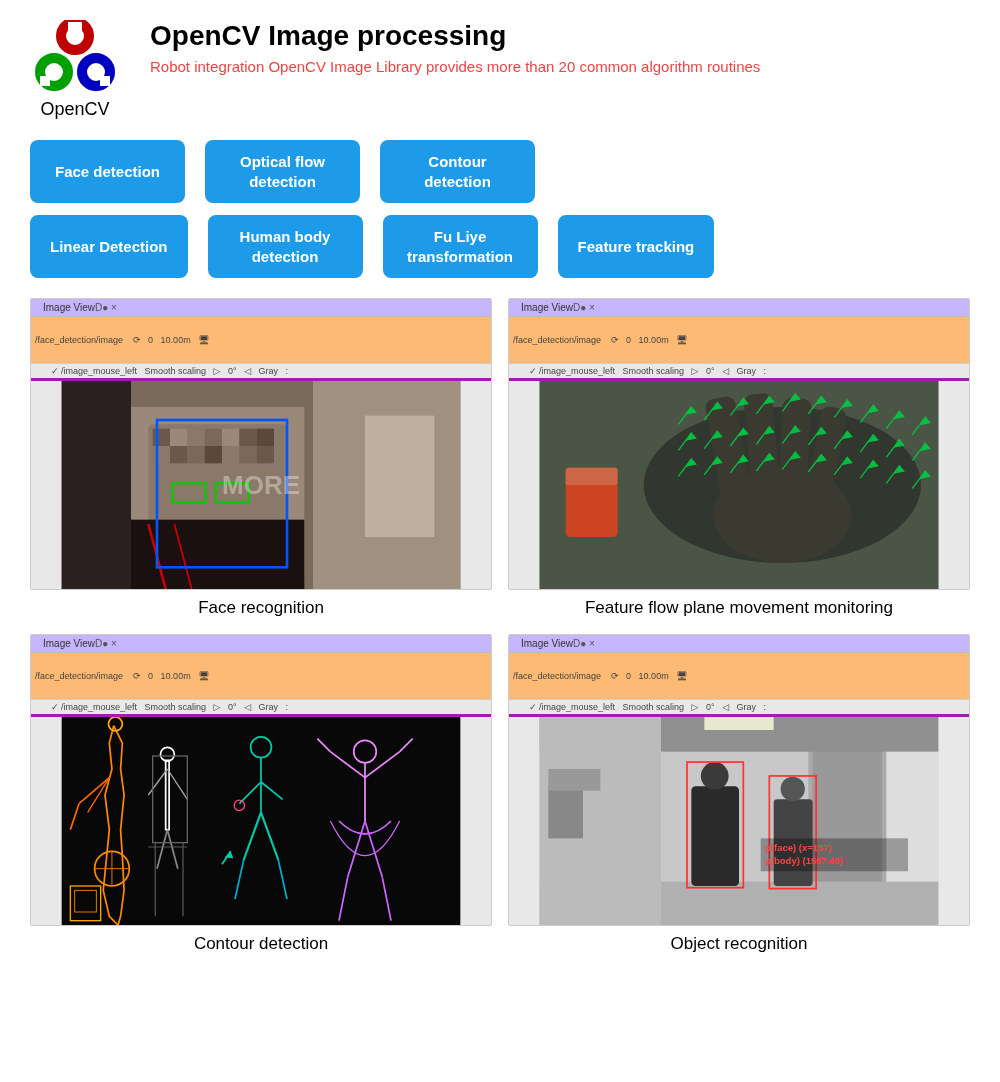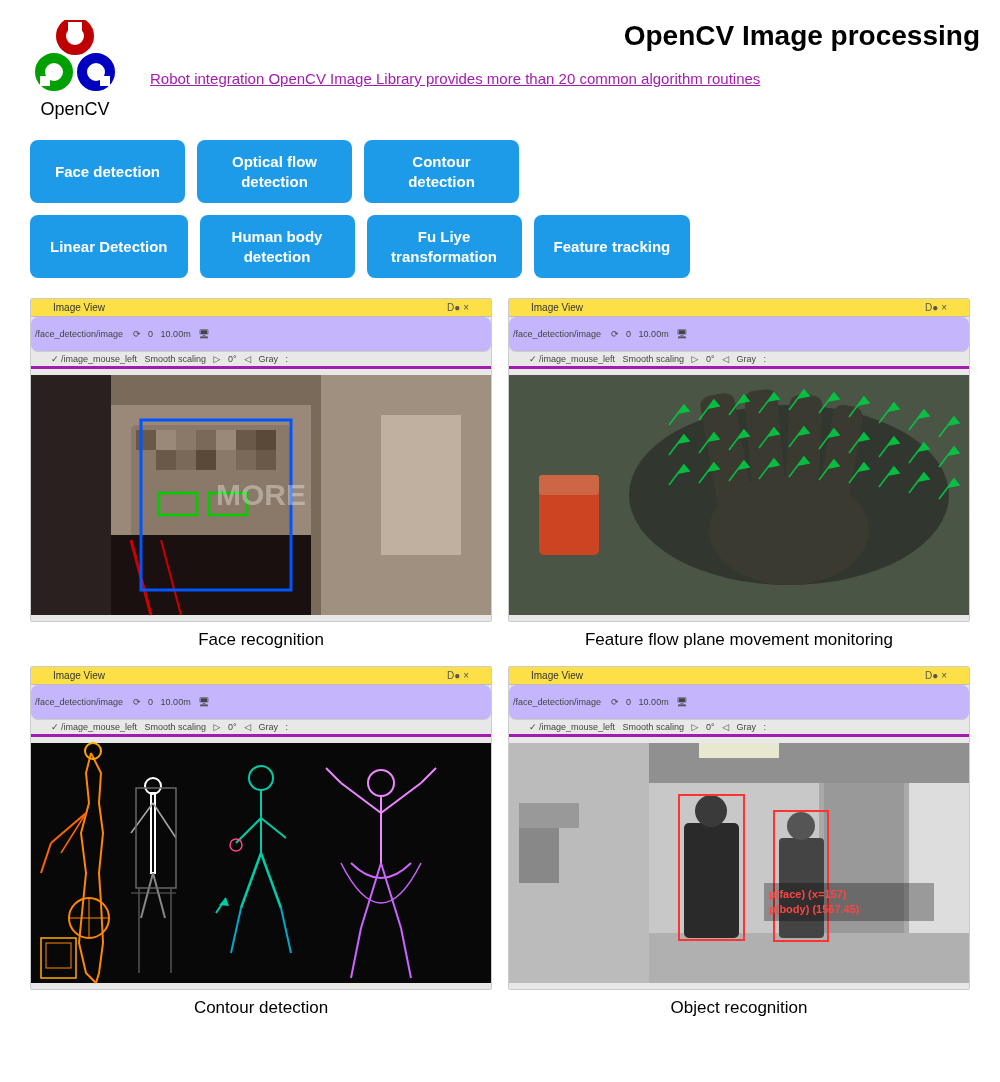--- a/index.html
+++ b/index.html
@@ -34,37 +34,36 @@
       color: #000;
       margin-top: 4px;
     }
     .header-content {
       flex: 1;
     }
     .page-title {
       font-size: 28px;
       font-weight: bold;
       color: #000;
-      margin-bottom: 16px;
-      text-align: right;
+      margin-bottom: 4px;
+      text-align: left;
     }
     .page-subtitle {
       font-size: 15px;
-      color: #a21caf;
+      color: #ef4444;
       line-height: 1.4;
-      text-decoration: underline;
     }
 
     
     .buttons-section {
       margin-bottom: 20px;
     }
     .buttons-row {
       display: flex;
-      gap: 12px;
+      gap: 20px;
       margin-bottom: 12px;
       justify-content: flex-start;
       padding-left: 10px;
     }
     .feature-btn {
       background-color: #1e9be8;
       color: #fff;
       border: none;
       border-radius: 8px;
       padding: 12px 20px;
@@ -89,58 +88,56 @@
       align-items: center;
     }
     .image-window {
       width: 100%;
       border: 1px solid #ccc;
       background: #e8e8e8;
       border-radius: 2px;
       overflow: hidden;
     }
     .window-titlebar {
-      background: #fde047;
-      padding: 3px 22px;
+      background: #c4b5fd;
+      padding: 3px 12px;
       font-size: 10px;
       color: #333;
       display: flex;
       align-items: center;
-      justify-content: space-between;
       border-bottom: 1px solid #bbb;
     }
     .window-title {
       font-size: 10px;
       color: #333;
     }
     .window-controls {
       font-size: 10px;
       color: #555;
     }
     .window-toolbar {
-      background: #c4b5fd;
-      padding: 12px 4px;
+      background: #fdba74;
+      padding: 18px 4px;
       font-size: 9px;
       color: #444;
       border-bottom: 1px solid #ccc;
       white-space: nowrap;
       overflow: hidden;
-      border-radius: 7px;
     }
     .window-toolbar2 {
       background: #e8e8e8;
       padding: 2px 20px;
       font-size: 9px;
       color: #444;
       border-bottom: 3px solid #a21caf;
       white-space: nowrap;
     }
     .image-content {
       width: 100%;
-      height: 252px;
+      height: 208px;
       position: relative;
       overflow: hidden;
     }
 
     .image-caption {
       font-size: 17px;
       color: #000;
       margin-top: 8px;
       text-align: center;
       font-weight: normal;

